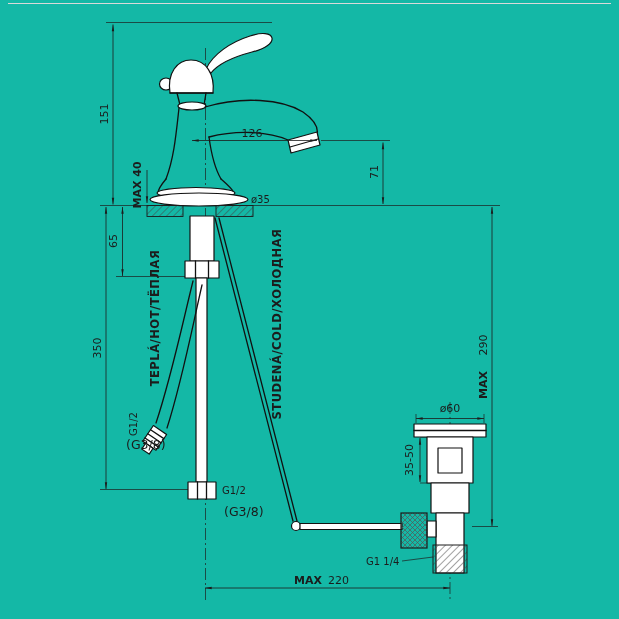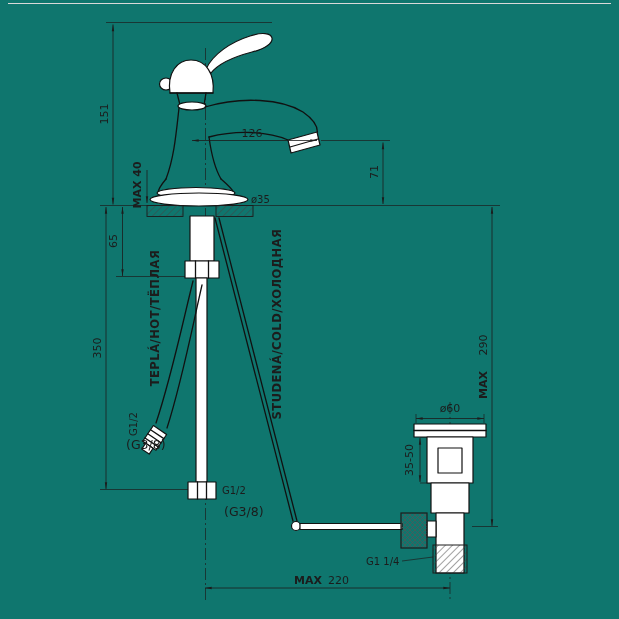--- a/index.html
+++ b/index.html
@@ -1,17 +1,17 @@
 <!DOCTYPE html>
 <html><head>
 <meta charset="utf-8">
 <style>
   html,body { margin:0; padding:0; background:#ffffff; }
   .canvas {
-    position:relative; width:619px; height:619px; background:#0f766e;
+    position:relative; width:619px; height:619px; background:#14b8a6;
     overflow:hidden; font-family:"DejaVu Sans", sans-serif;text-align:center;
   }
   .window-edge {
     position:absolute; top:3px; left:8px; right:8px; height:1px;
     background:#d9d9d9;
   }
   svg text { fill:#1c1c1c; font-family:"DejaVu Sans", sans-serif; }
   .dimtxt { font-size:11px; }
   .btxt   { font-size:11px; font-weight:bold; }
   .pipetxt{ font-size:11.5px; font-weight:bold; letter-spacing:0.5px; }

